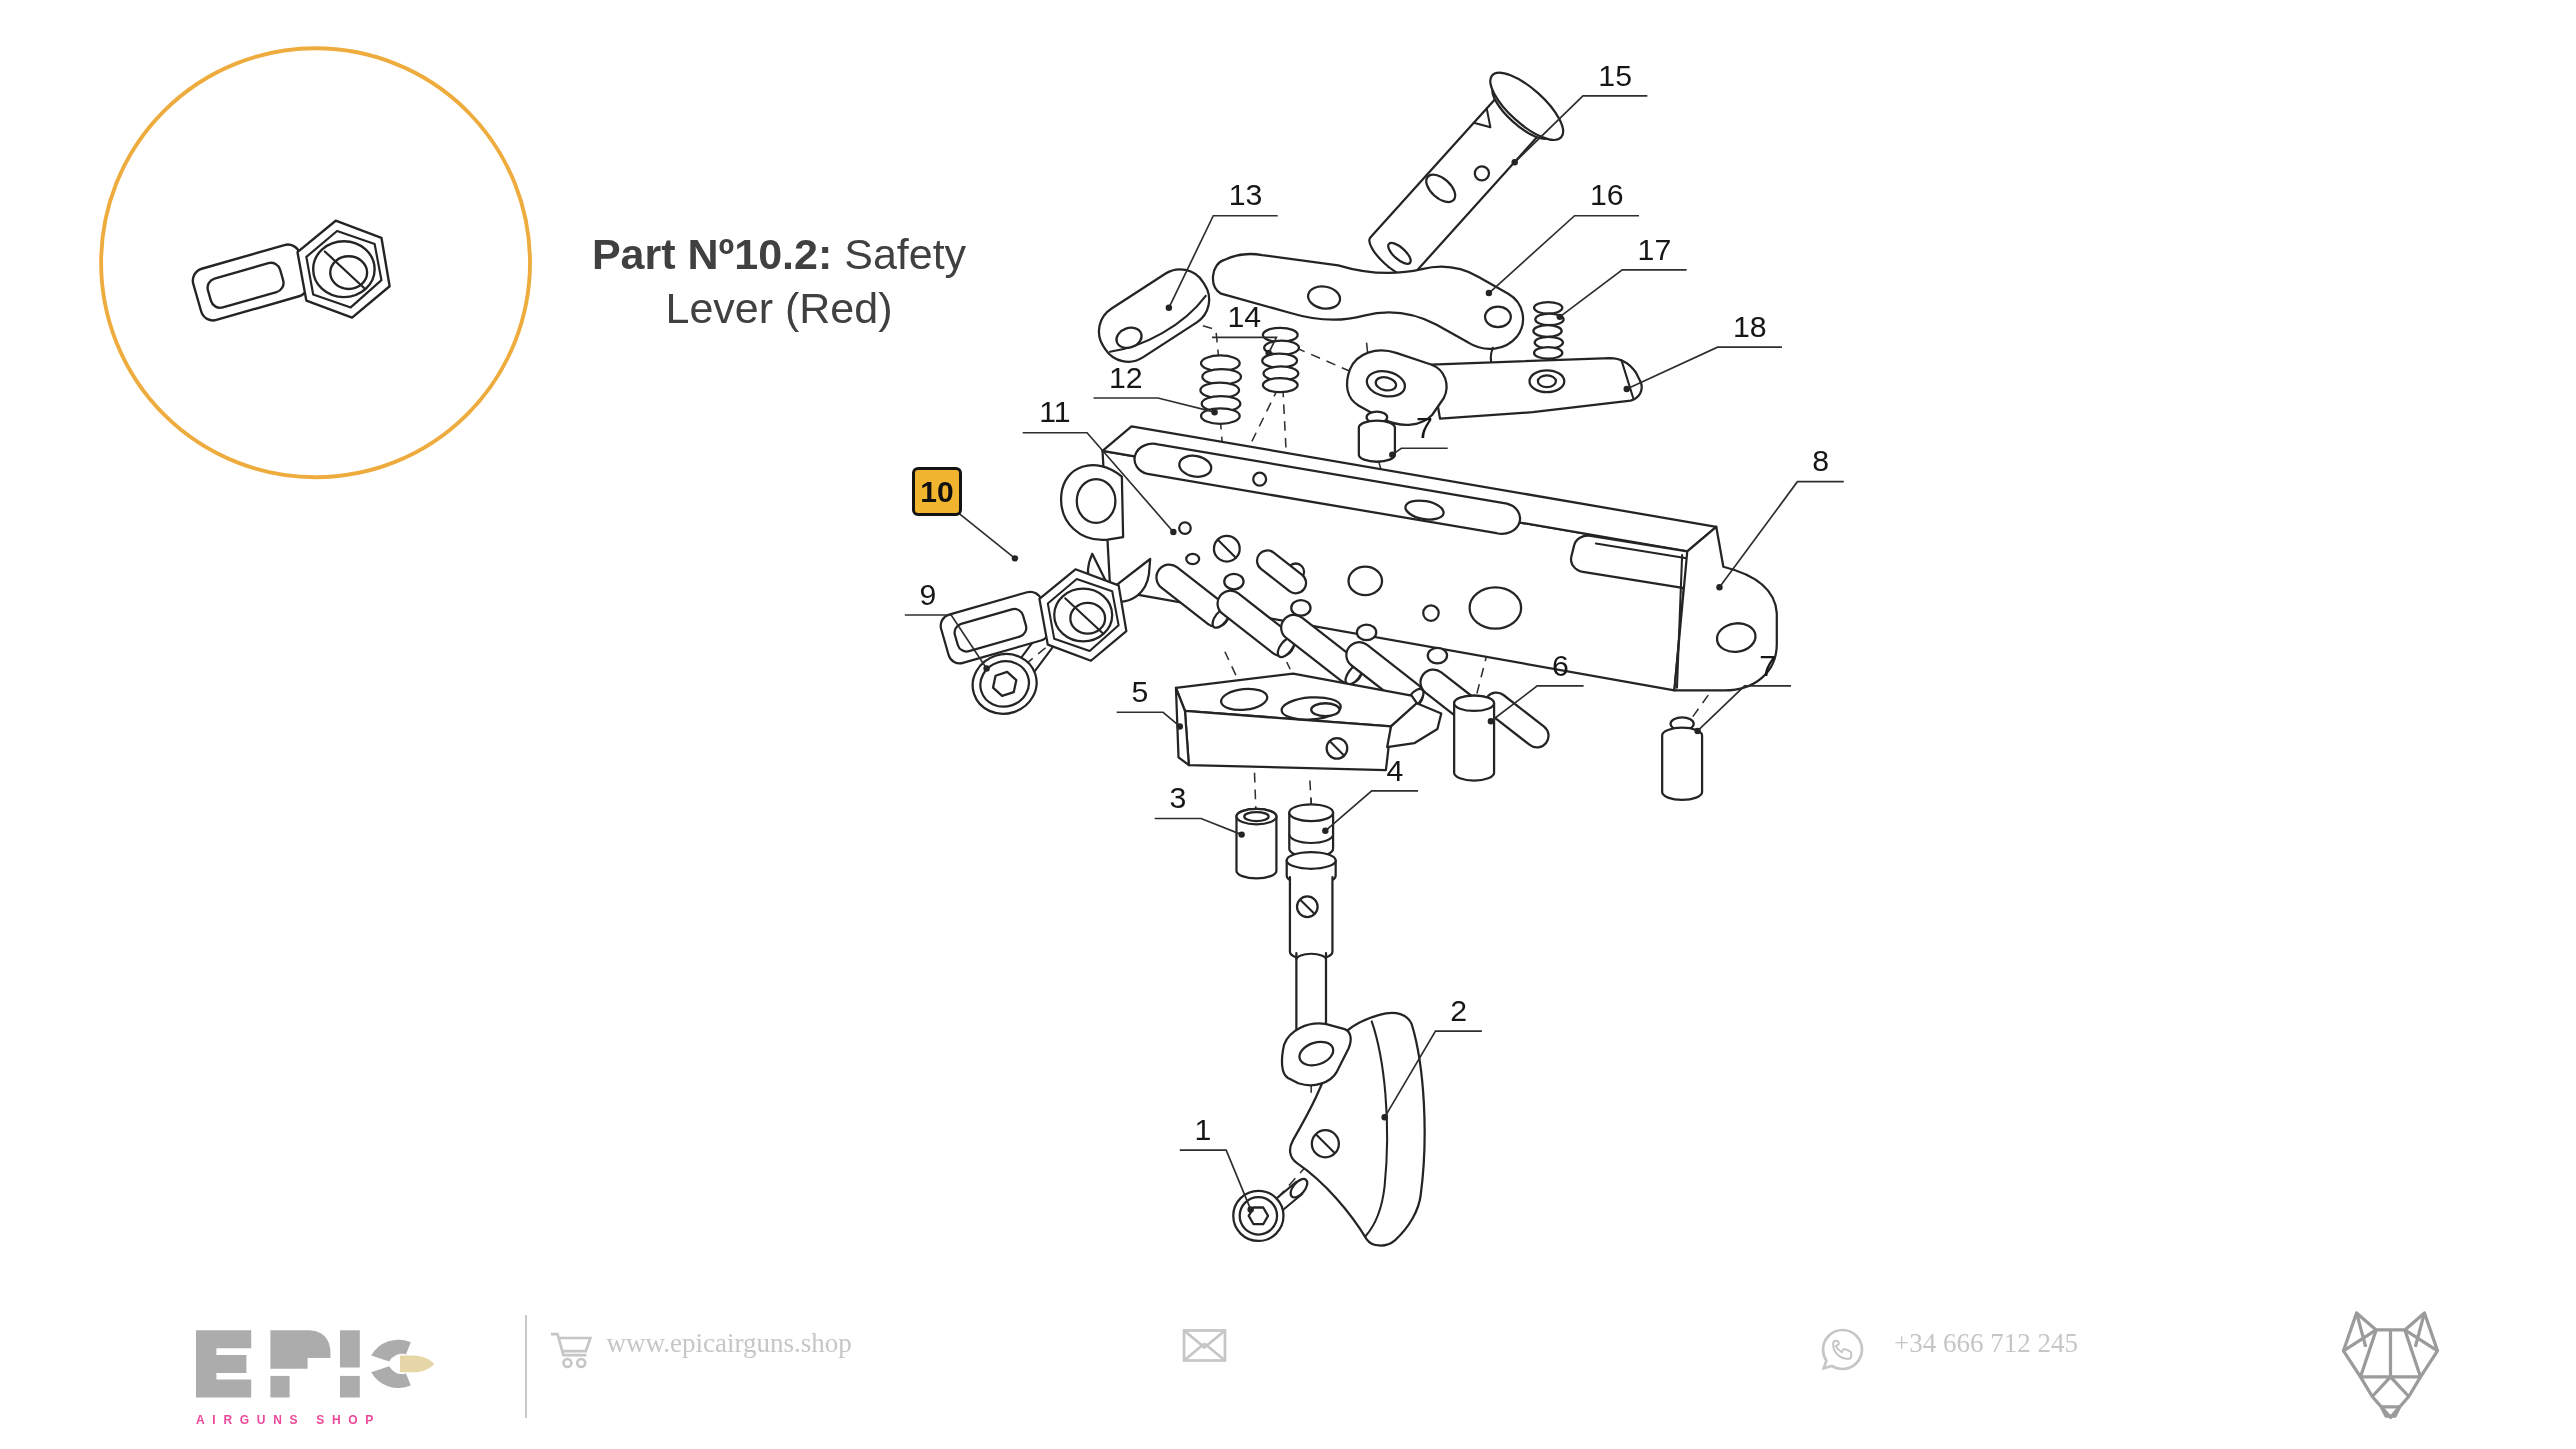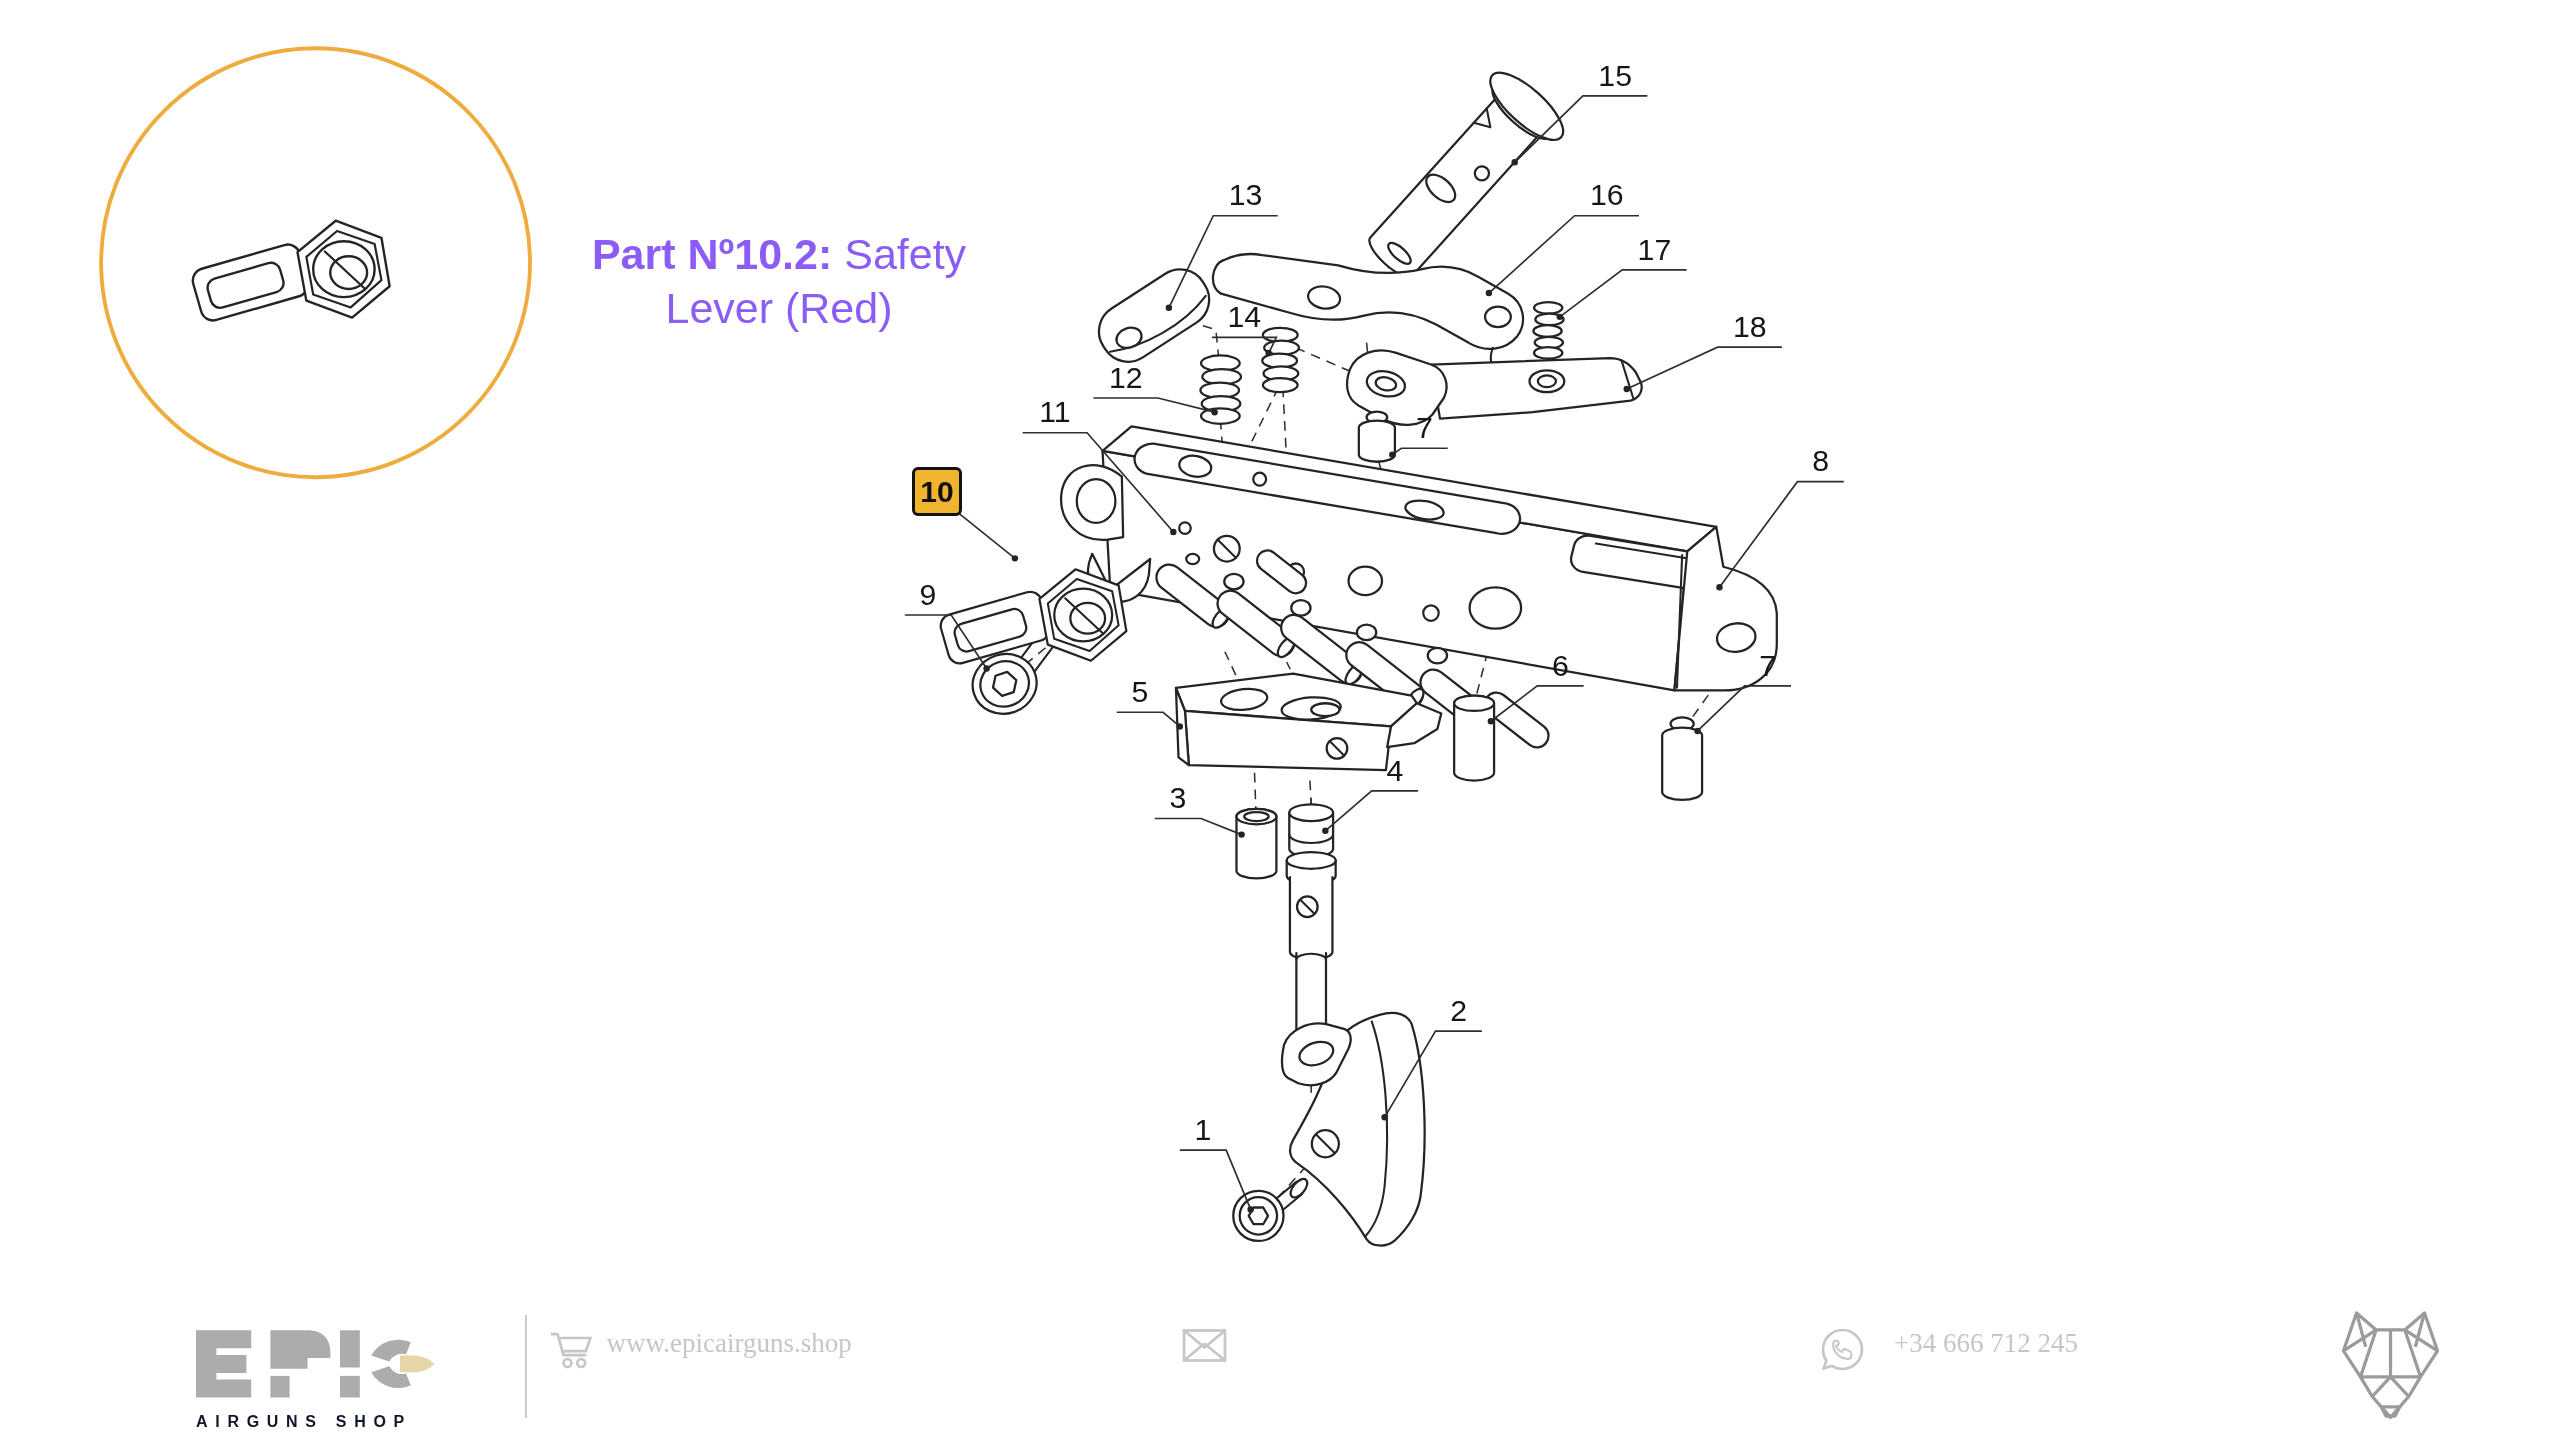--- a/index.html
+++ b/index.html
@@ -8,33 +8,33 @@
   
   #diagram-svg{position:absolute;left:0;top:0;width:2576px;height:1449px;}
   .part{fill:#ffffff;stroke:#242424;stroke-width:3.5;stroke-linejoin:round;stroke-linecap:round;}
   .pline{fill:none;stroke:#242424;stroke-width:3.2;stroke-linejoin:round;stroke-linecap:round;}
   .dash{fill:none;stroke:#303030;stroke-width:2.4;stroke-dasharray:15 11;}
   .leader{fill:none;stroke:#2e2e2e;stroke-width:2.6;}
   .leader-dot{fill:#242424;}
   .part-label{font:400 47px "Liberation Sans",sans-serif;fill:#161616;text-anchor:middle;}
   
   #part-title{position:absolute;left:576px;top:227px;width:406px;text-align:center;
-              font-size:43px;line-height:1.26;color:#8b5cf6;}
+              font-size:43px;line-height:1.26;color:#404040;}
   #part-title .b{font-weight:700;}
   
   #badge-10{position:absolute;left:912px;top:467px;width:44px;height:43px;background:#F0B42F;
             border:3.2px solid #131313;display:flex;align-items:center;justify-content:center;
             font-size:30px;font-weight:700;color:#101010;border-radius:6px;}
   
   .footer-item{position:absolute;display:flex;align-items:flex-start;gap:11.6px;
                color:#C6C6C6;font-size:27px;white-space:nowrap;font-family:Liberation Serif, serif;}
   .footer-item svg{flex:0 0 auto;}
   #footer-divider{position:absolute;left:525px;top:1315px;width:1.9px;height:103px;background:#C9C9C9;}
   #logo-block{position:absolute;left:196px;top:1328px;width:245px;}
-  #logo-sub{margin-top:10.3px;font-size:16px;font-weight:700;letter-spacing:7.7px;color:#0f172a;}
+  #logo-sub{margin-top:10.3px;font-size:12px;font-weight:700;letter-spacing:7.7px;color:#ec4899;}
   #wolf-box{position:absolute;left:2336px;top:1309px;}
   .hidden-label{position:absolute;width:0.6px;height:0.6px;overflow:hidden;clip:rect(0 0 0 0);}
 </style>
 </head>
 <body>
 
 <div id="stage">
 
   <svg id="diagram-svg" viewBox="0 0 4000 2250">
 

